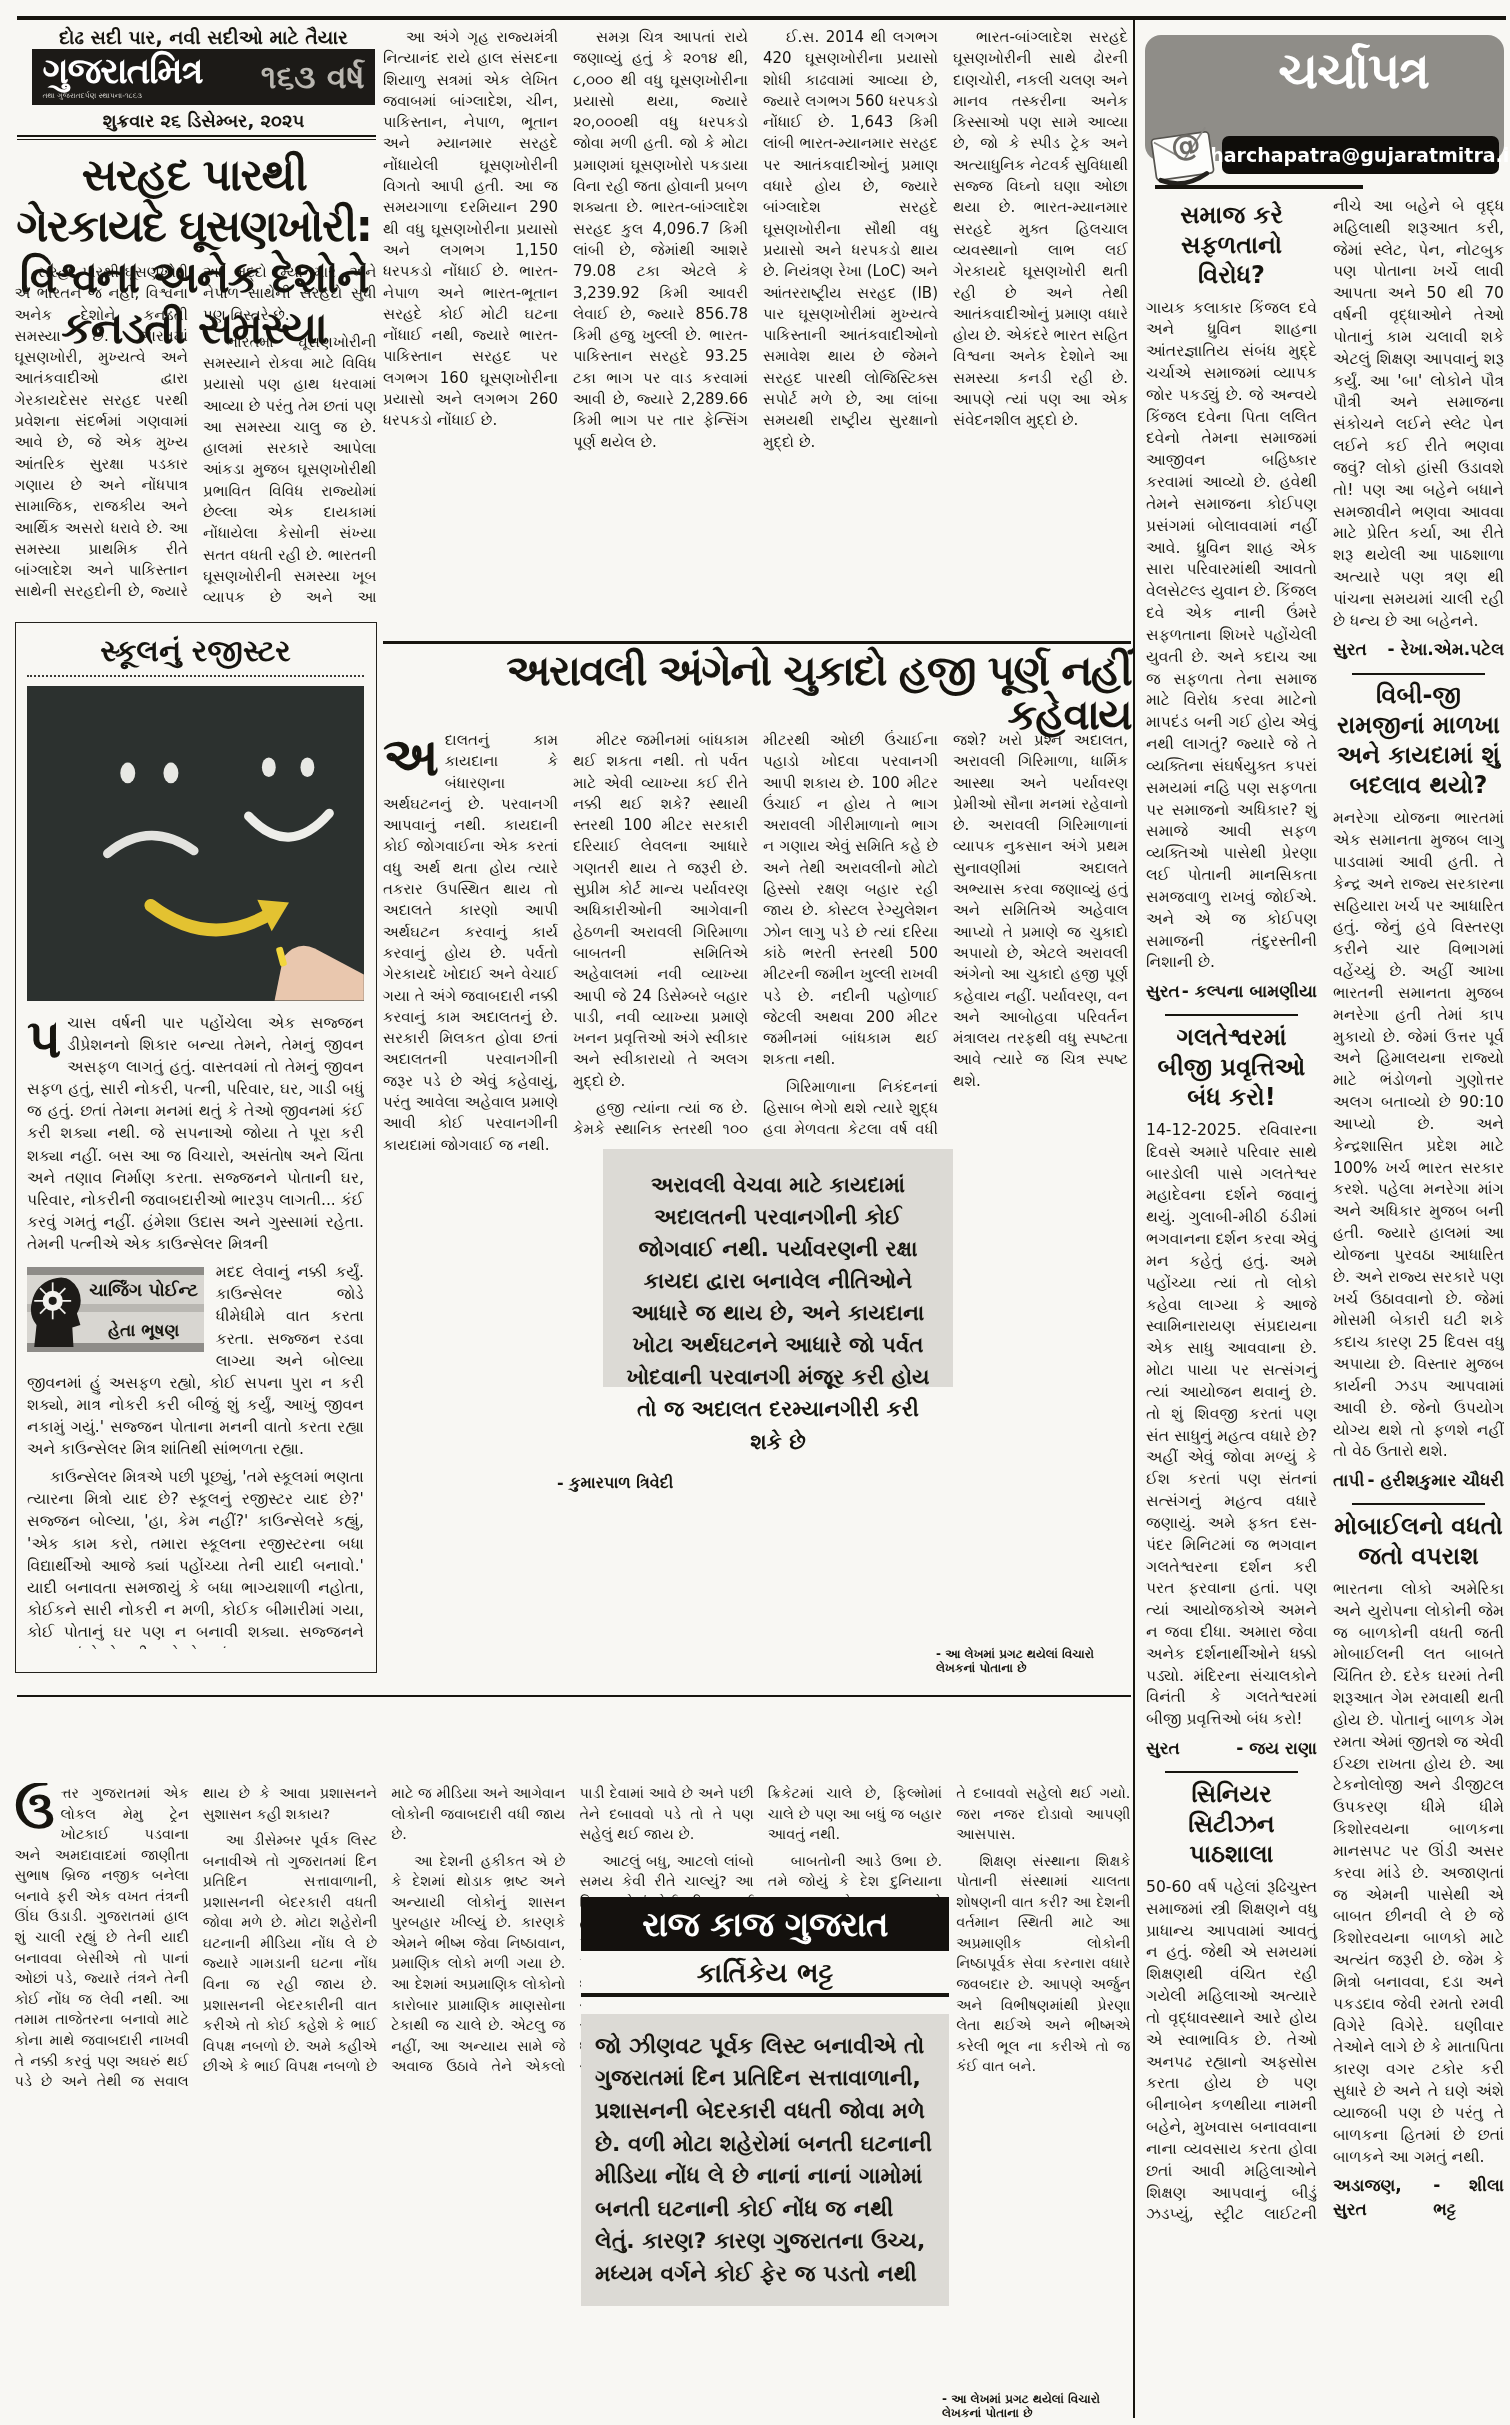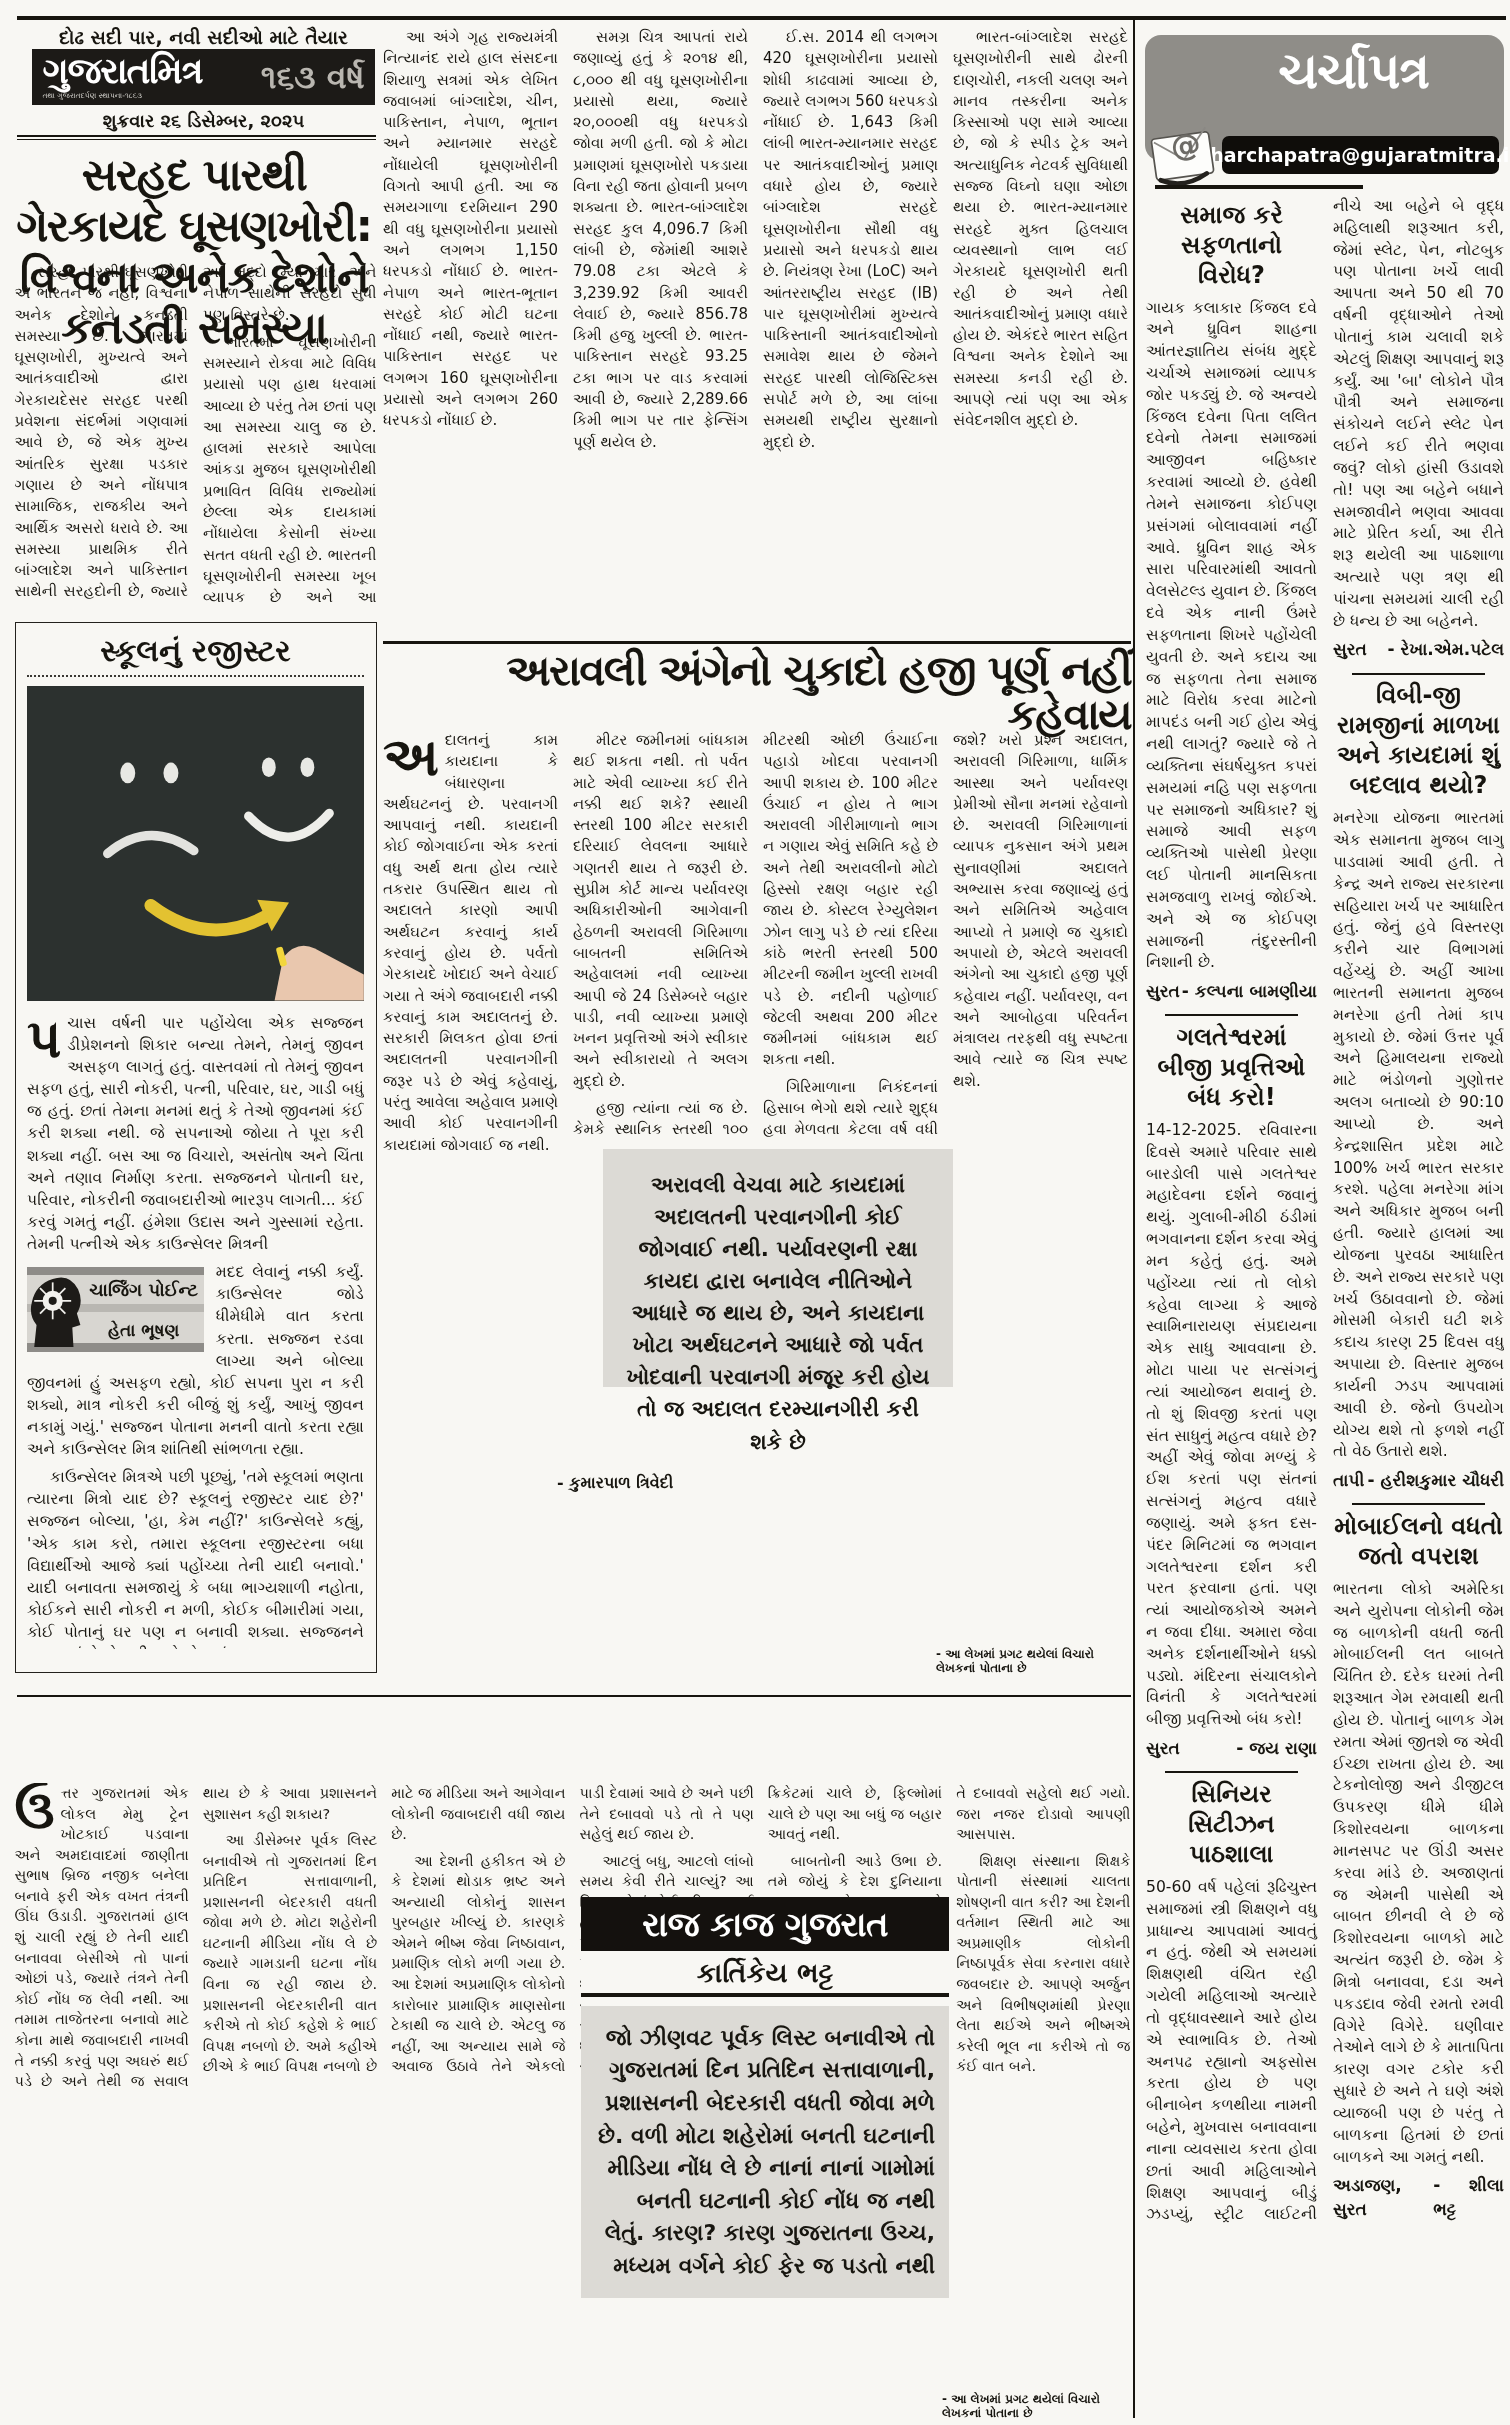--- a/index.html
+++ b/index.html
@@ -60,21 +60,21 @@
   .divider2{left:17.4px;top:1695px;width:1114px;height:2.3px;}
   .bottom-headline{left:11.6px;top:1704px;width:1119px;text-align:center;font-weight:bold;
                    font-size:37px;letter-spacing:-1.7px;line-height:1.08;}
   .bottom-body{left:14.5px;top:1783px;width:1116px;height:634px;columns:6;column-gap:14px;
                font-size:14.5px;line-height:1.42;overflow:hidden;}
   .rajkaj{left:581px;top:1897px;width:368px;background:#f8f7f3;}
   .rajkaj-banner{background:#14110e;color:#fff;height:54px;display:flex;align-items:center;
                  justify-content:center;font-size:34px;font-weight:bold;letter-spacing:-0.6px;}
   .rajkaj-author{text-align:center;font-size:27px;font-weight:bold;padding:5.8px 0 4.6px;}
   .rajkaj-rule{height:3.5px;background:#17150f;}
-  .rajkaj-quote{background:#dcdad5;margin-top:9px;padding:16px 14px;text-align:right;
+  .rajkaj-quote{background:#dcdad5;margin-top:17px;padding:16px 14px;text-align:left;
                 font-size:22px;font-weight:bold;line-height:1.48;}
   .bottom-disc{left:942px;top:2392px;width:191px;background:#f8f7f3;font-size:12px;font-weight:bold;}
 
   
   .vline{left:1133px;top:16px;width:2.3px;height:2402px;}
   .rule-top{left:17.4px;top:16px;width:1489px;height:4px;}
   .charcha-head{left:1145px;top:25.5px;width:359px;height:163px;}
   .charcha-box{position:absolute;left:0;top:9.3px;width:359px;height:126px;background:#8f8d88;border-radius:16px;}
   .charcha-title{position:absolute;left:64px;top:16px;width:289px;text-align:center;color:#fff;
                  font-size:50px;font-weight:bold;letter-spacing:-1.2px;}

